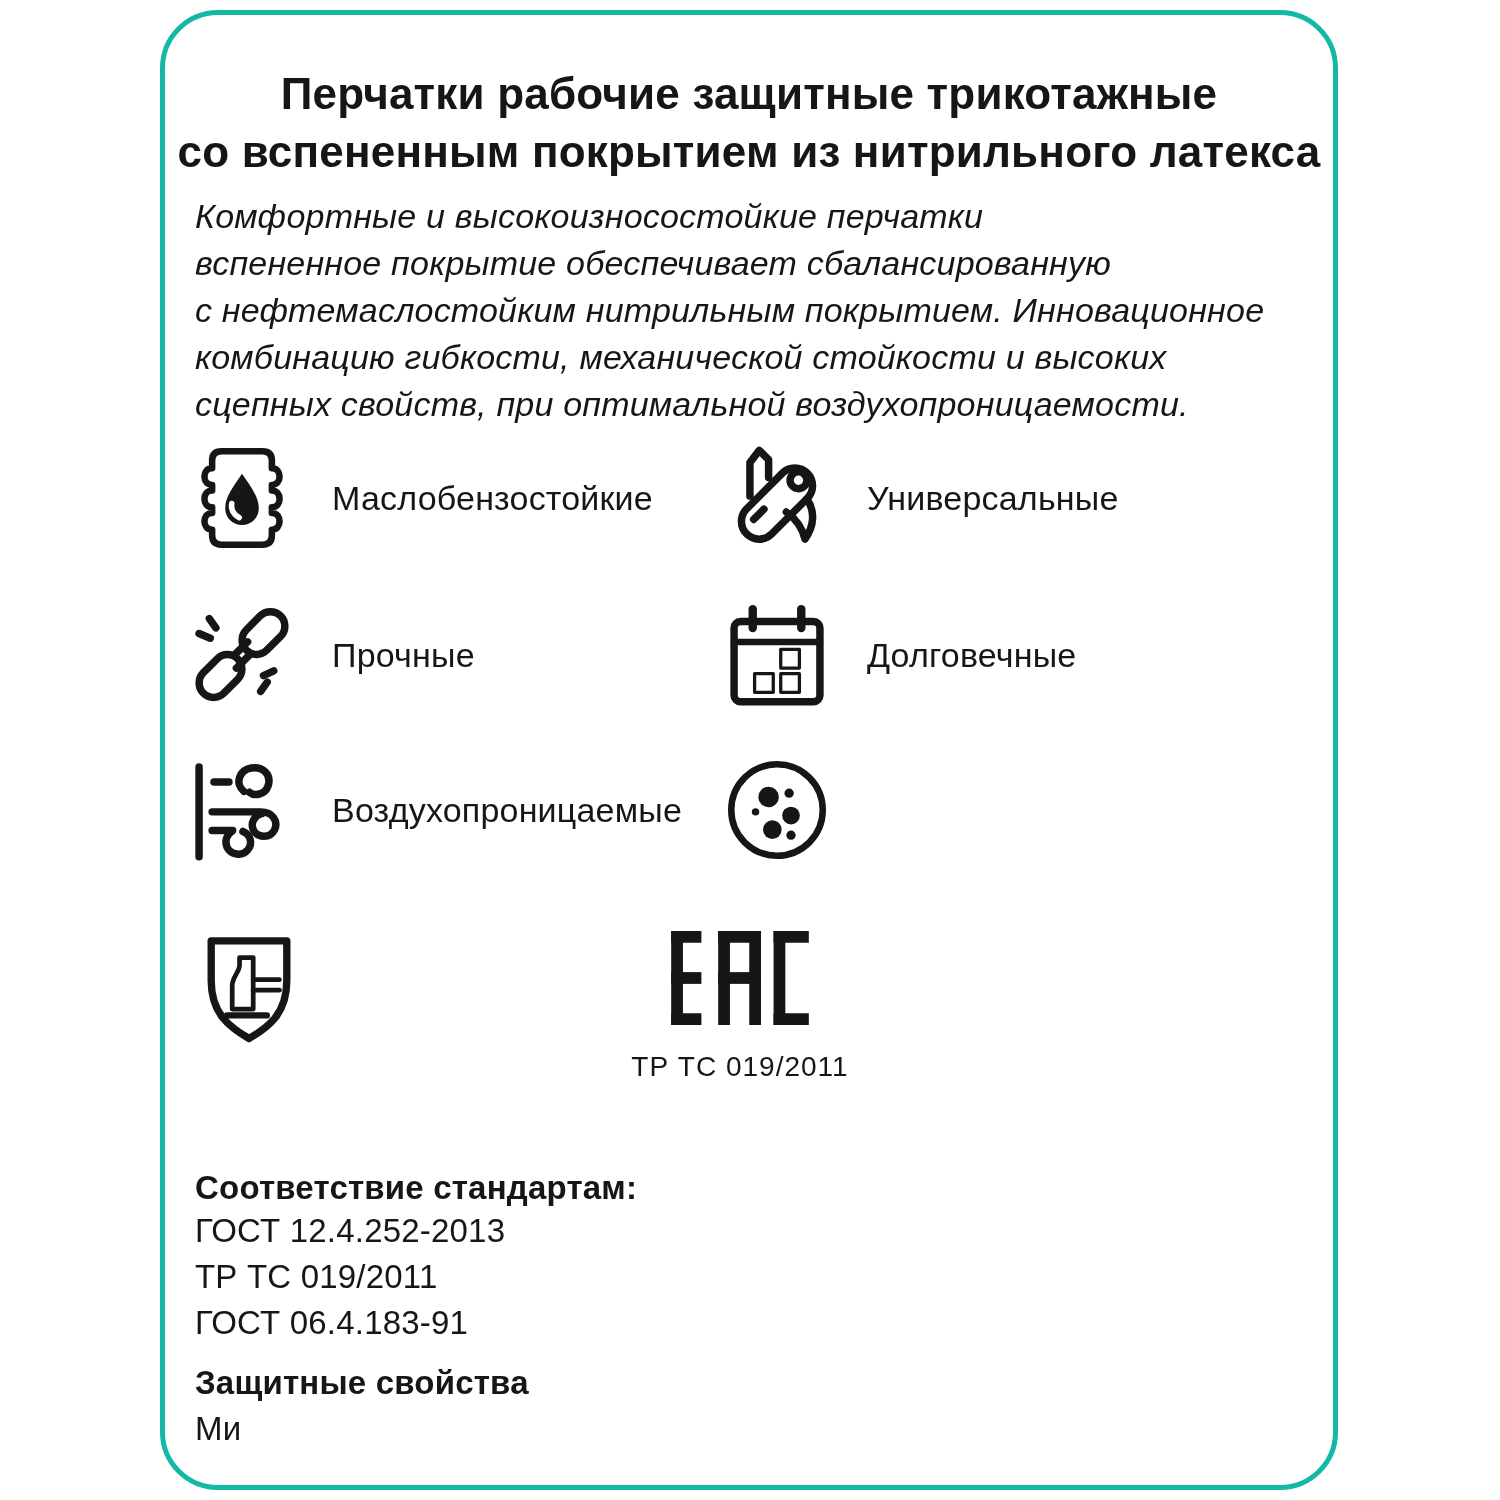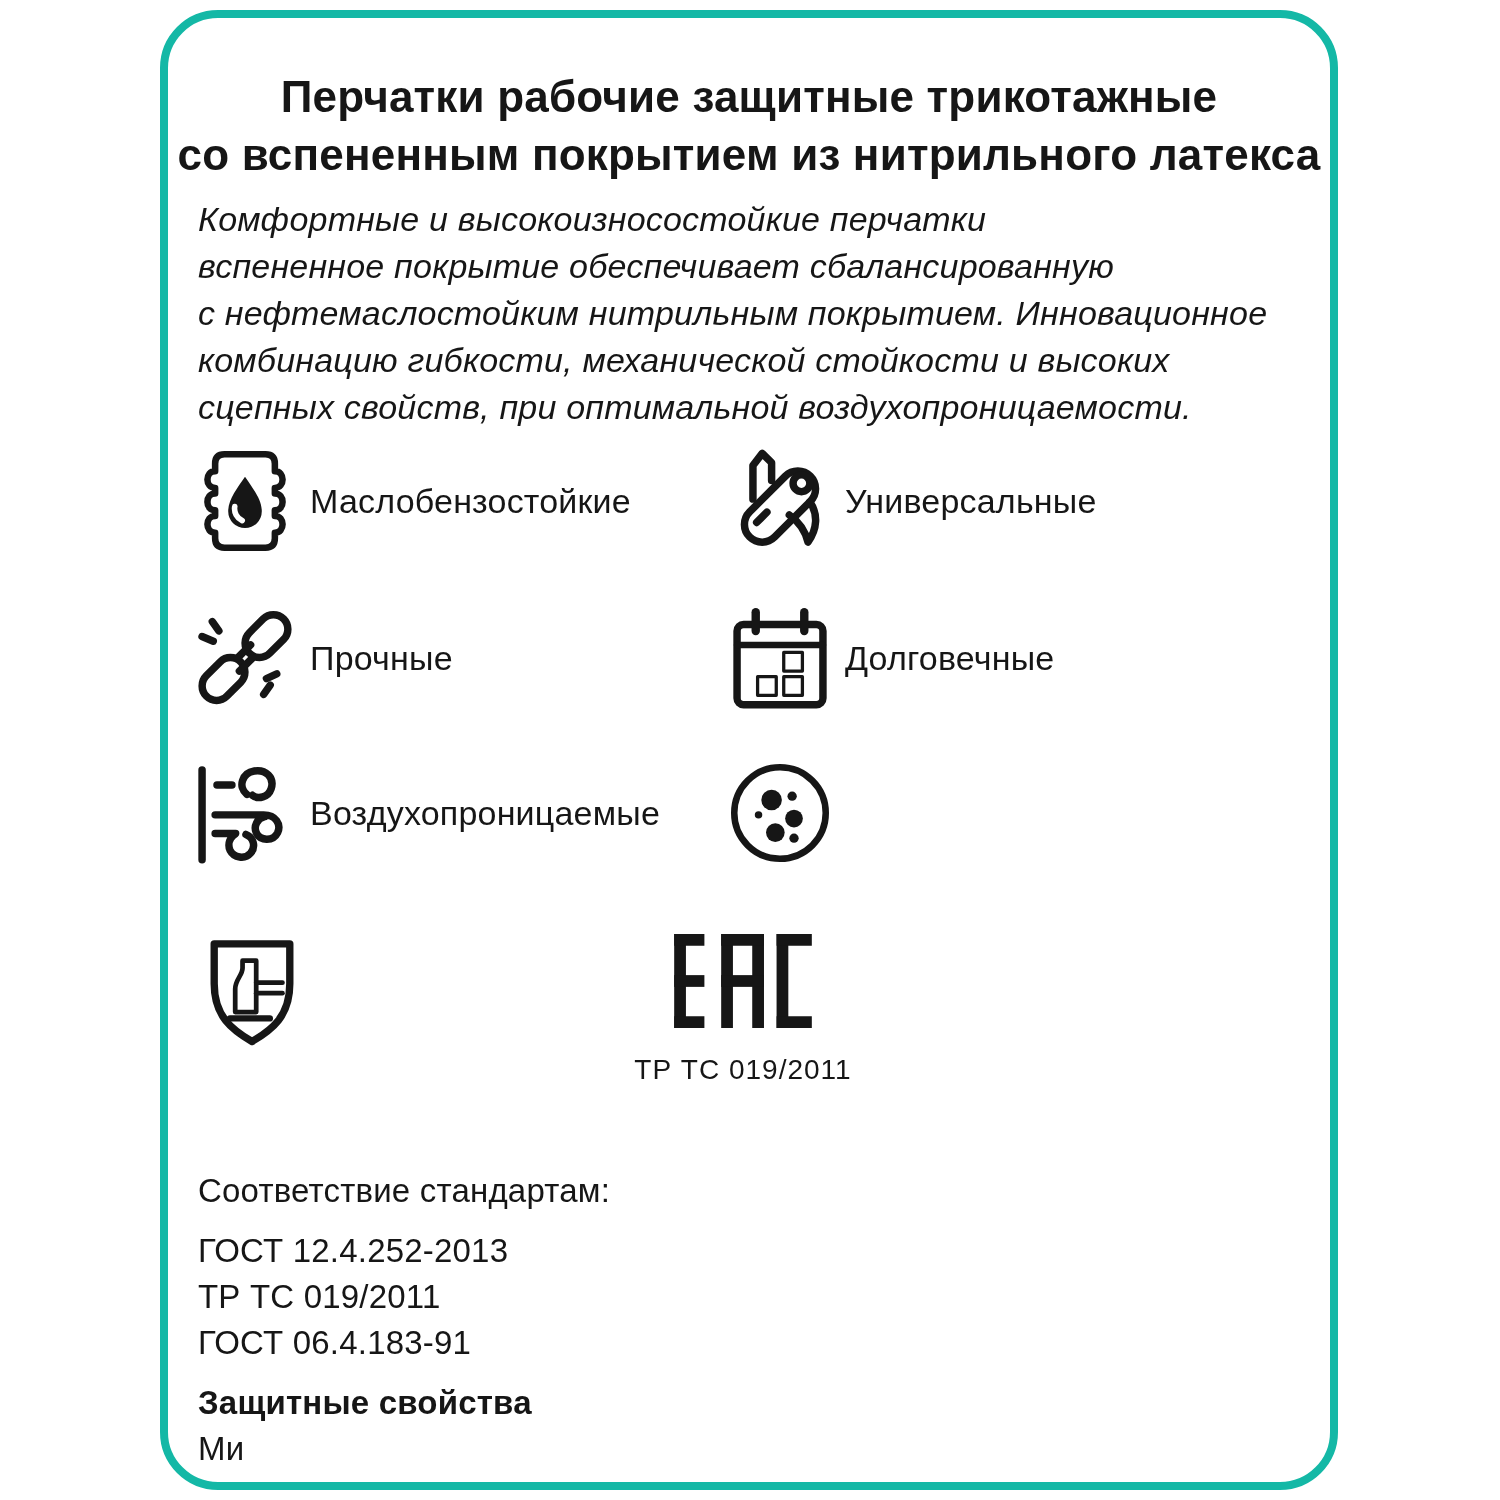--- a/index.html
+++ b/index.html
@@ -12,21 +12,21 @@
     color: #161616;
     overflow: hidden;
   }
   .card {
     position: absolute;
     left: 160px;
     top: 10px;
     width: 1178px;
     height: 1480px;
     box-sizing: border-box;
-    border: 8px solid #14b8a6;
+    border: 5px solid #14b8a6;
     border-radius: 58px;
     background: #ffffff;
   }
   .title {
     position: absolute;
     top: 50px;
     left: 0;
     right: 0;
     text-align: center;
     font-weight: 700;
@@ -41,21 +41,21 @@
     font-size: 34px;
     line-height: 47px;
     letter-spacing: 0.2px;
     white-space: nowrap;
     font-style: italic;
   }
   .feat {
     position: absolute;
     display: flex;
     align-items: center;
-    gap: 9px;
+    gap: 34px;
   }
   .ic {
     width: 112px;
     height: 112px;
     flex: 0 0 auto;
     display: inline-block;
   }
   .ic svg { width: 100%; height: 100%; display: block; }
   .lab {
     font-size: 34px;
@@ -87,21 +87,21 @@
     white-space: nowrap;
   }
   .standards {
     position: absolute;
     left: 30px;
     top: 1153px;
     font-size: 33px;
     line-height: 40px;
     letter-spacing: 0.2px;
   }
-  .s-head { font-weight: 400; margin-bottom: 20px; }
+  .s-head { font-weight: 700; margin-bottom: 3px; }
   .s-item { margin-bottom: 6px; }
   .p-head { font-weight: 700; margin-top: 20px; }
   .p-val  { margin-top: 6px; }
 </style>
 </head>
 <body>
 
 <div class="card">
 
   <div class="title">

